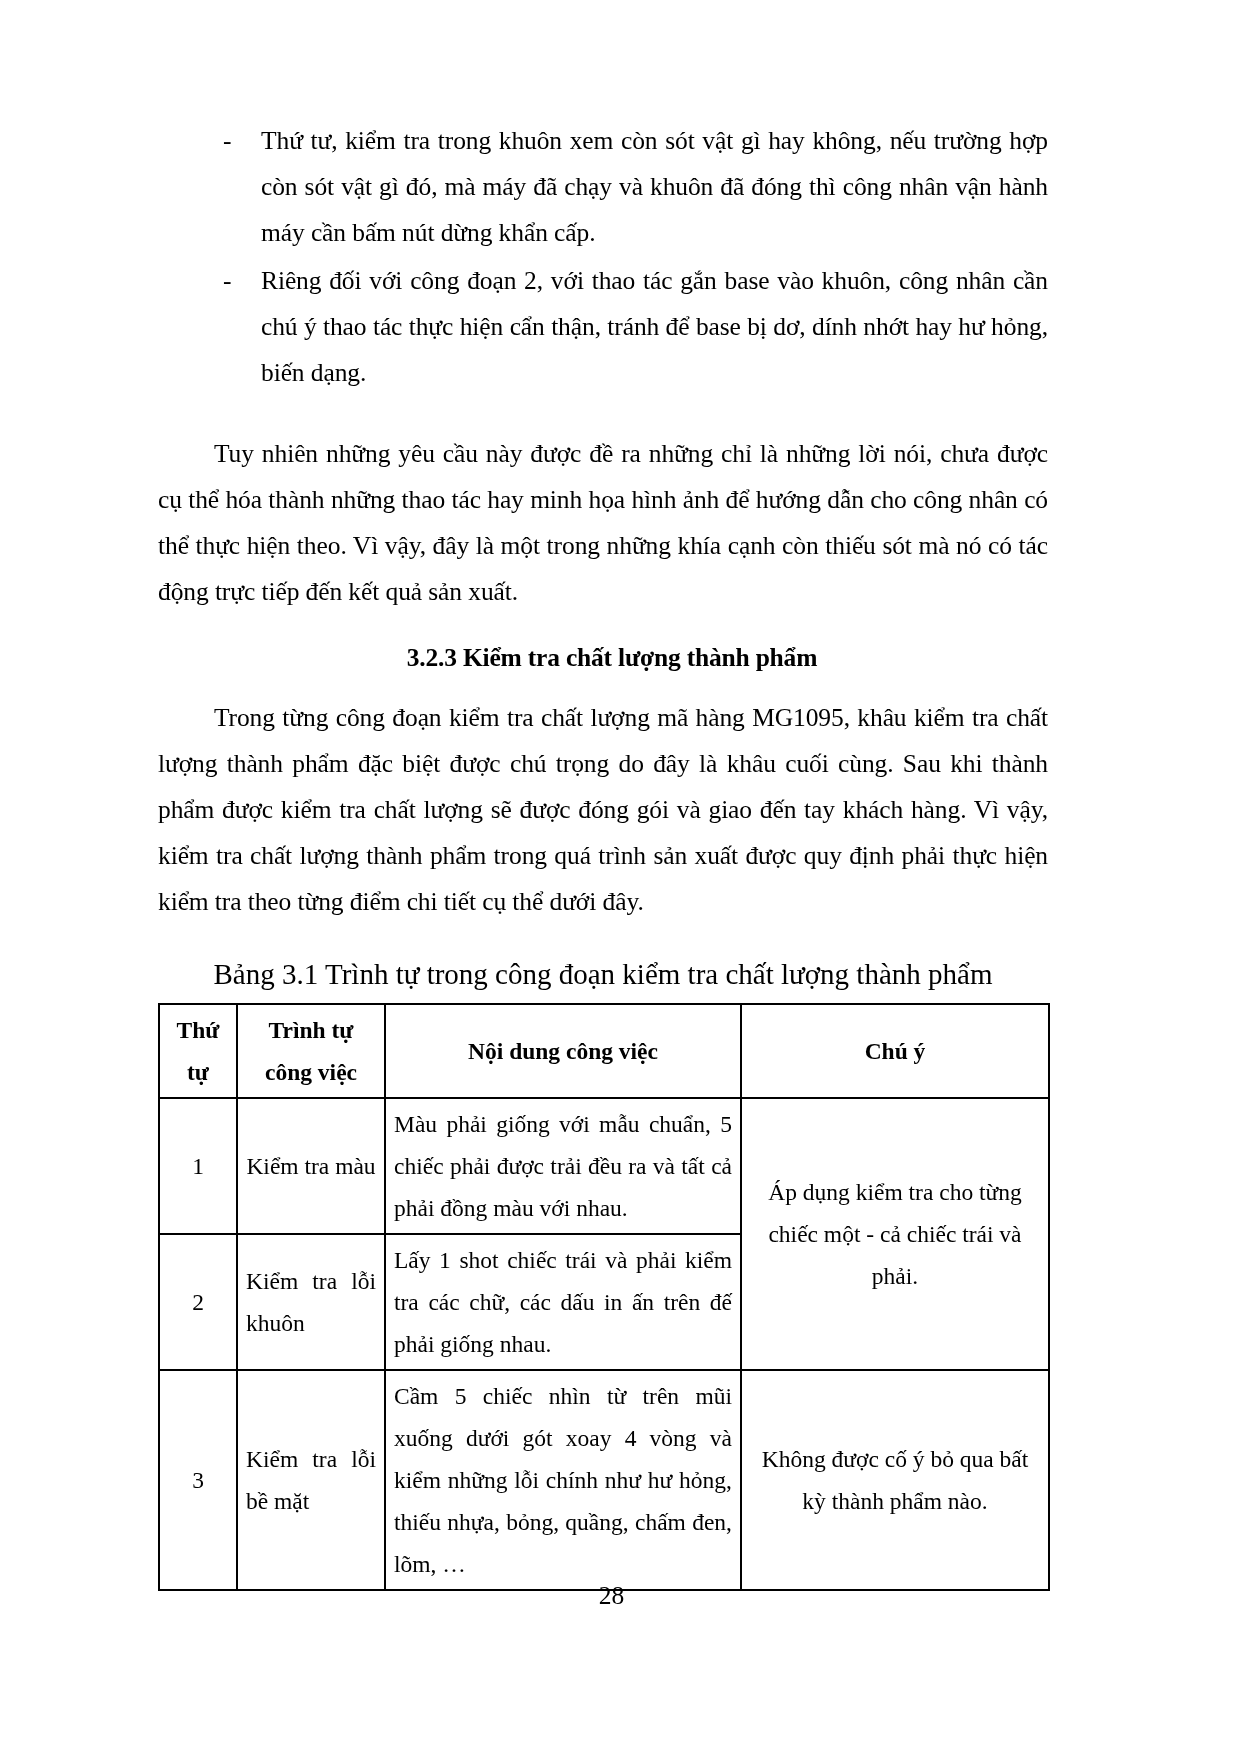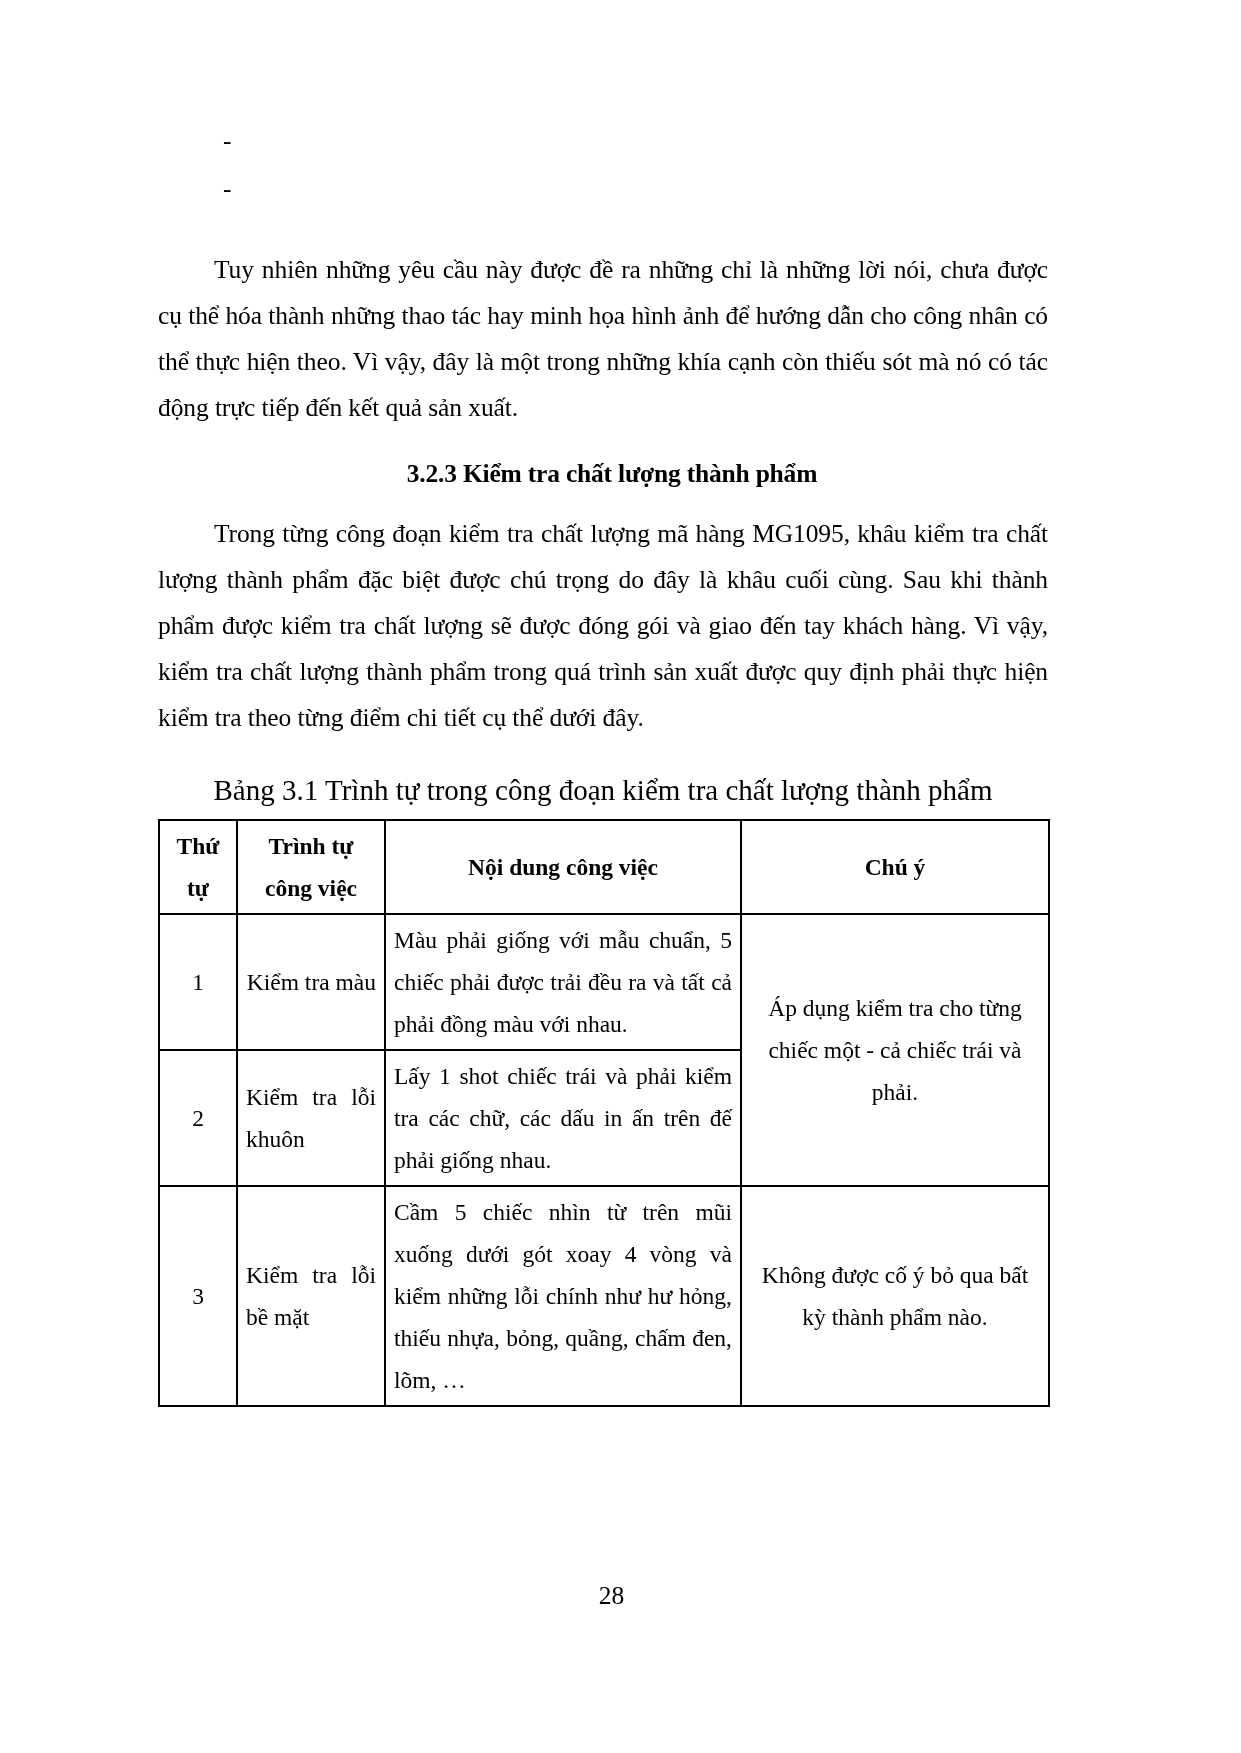--- a/index.html
+++ b/index.html
@@ -109,21 +109,21 @@
     font-weight: bold;
     text-align: center;
   }
   .col-stt   { width: 78px; }
   .col-trinh { width: 148px; }
   .col-noi   { width: 356px; }
   .col-chu   { width: 308px; }
 
   .cell-center   { text-align: center; }
   .cell-justify  { text-align: justify; text-justify: inter-word; }
-  .cell-left     { text-align: right; }
+  .cell-left     { text-align: center; }
   .cell-top      { vertical-align: top; }
 
   .hdr-two-line { line-height: 40px; }
 
   
   .page-number {
     position: absolute;
     left: 0;
     right: 18px;
     top: 1580px;
@@ -135,23 +135,25 @@
 </head>
 <body>
 
 <div class="page">
 
   <div class="content">
 
     <ul class="bullet-list">
       <li class="bullet-item">
         <span class="bullet-dash">-</span>
+        <span class="bullet-text">Thứ tư, kiểm tra trong khuôn xem còn sót vật gì hay không, nếu trường hợp còn sót vật gì đó, mà máy đã chạy và khuôn đã đóng thì công nhân vận hành máy cần bấm nút dừng khẩn cấp.</span>
       </li>
       <li class="bullet-item">
         <span class="bullet-dash">-</span>
+        <span class="bullet-text">Riêng đối với công đoạn 2, với thao tác gắn base vào khuôn, công nhân cần chú ý thao tác thực hiện cẩn thận, tránh để base bị dơ, dính nhớt hay hư hỏng, biến dạng.</span>
       </li>
     </ul>
 
     <p class="para spaced-top">Tuy nhiên những yêu cầu này được đề ra những chỉ là những lời nói, chưa được cụ thể hóa thành những thao tác hay minh họa hình ảnh để hướng dẫn cho công nhân có thể thực hiện theo. Vì vậy, đây là một trong những khía cạnh còn thiếu sót mà nó có tác động trực tiếp đến kết quả sản xuất.</p>
 
     <h3 class="heading">3.2.3 Kiểm tra chất lượng thành phẩm</h3>
 
     <p class="para">Trong từng công đoạn kiểm tra chất lượng mã hàng MG1095, khâu kiểm tra chất lượng thành phẩm đặc biệt được chú trọng do đây là khâu cuối cùng. Sau khi thành phẩm được kiểm tra chất lượng sẽ được đóng gói và giao đến tay khách hàng. Vì vậy, kiểm tra chất lượng thành phẩm trong quá trình sản xuất được quy định phải thực hiện kiểm tra theo từng điểm chi tiết cụ thể dưới đây.</p>
 
     <div class="table-caption">Bảng 3.1 Trình tự trong công đoạn kiểm tra chất lượng thành phẩm</div>

